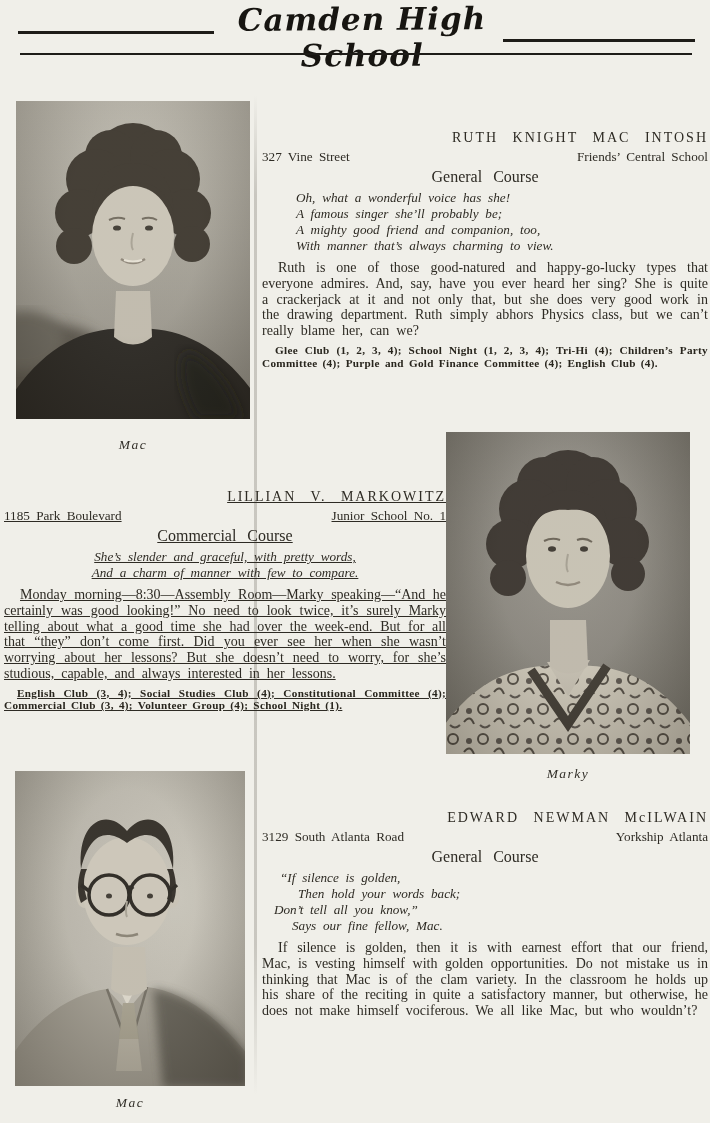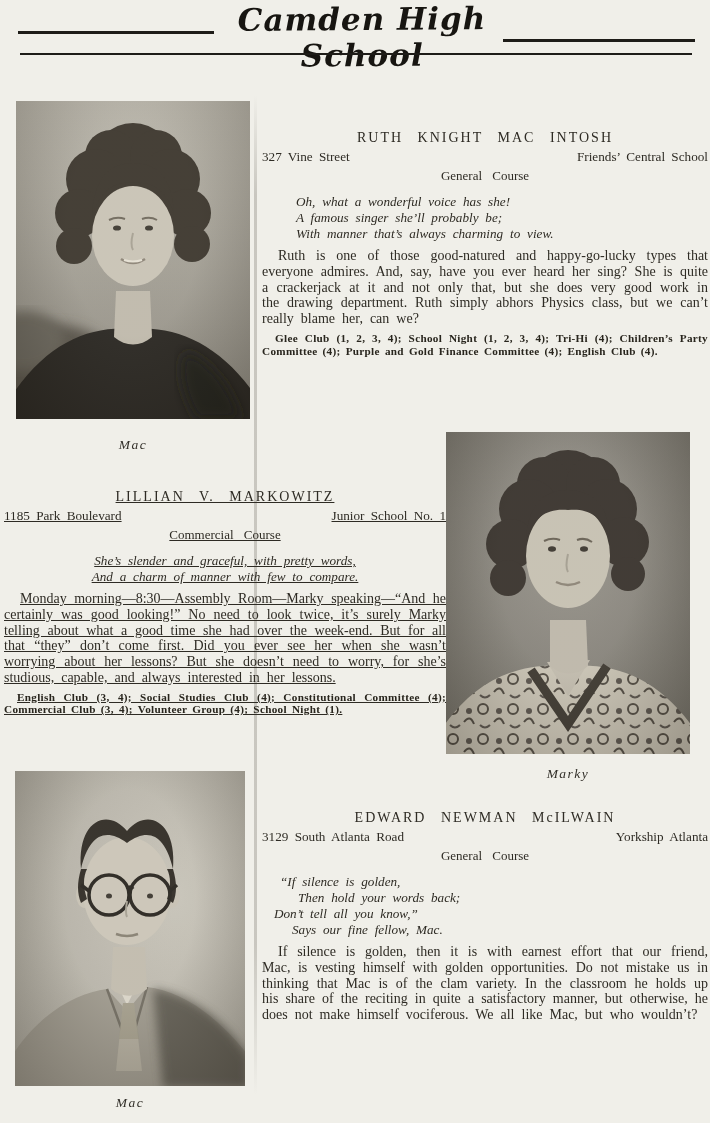--- a/index.html
+++ b/index.html
@@ -26,24 +26,24 @@
   .photo::after {
     content:""; position:absolute; inset:0;
     background:radial-gradient(ellipse at 50% 40%, rgba(255,255,250,.06) 40%, rgba(45,40,32,.28) 100%);
   }
   .caption {
     position:absolute; text-align:center; font-style:italic;
     font-size:13.5px; letter-spacing:1.5px; color:#33302a;
   }
   
   .entry { position:absolute; }
-  .s-name  { text-align:center; font-size:14px; letter-spacing:2px; word-spacing:9px; white-space:nowrap; }
+  .s-name  { text-align:right; font-size:14px; letter-spacing:2px; word-spacing:9px; white-space:nowrap; }
   .s-addr  { display:flex; justify-content:space-between; font-size:13.2px; word-spacing:3px; margin-top:3px;gap:20px; }
-  .s-course{ text-align:center; font-size:13px; word-spacing:7px; margin-top:3px; }
-  .verse   { font-style:italic; font-size:13.2px; line-height:16px; word-spacing:3.5px; margin-top:10px; }
+  .s-course{ text-align:center; font-size:16px; word-spacing:7px; margin-top:3px; }
+  .verse   { font-style:italic; font-size:13.2px; line-height:16px; word-spacing:3.5px; margin-top:4px; }
   .verse.indented { padding-left:34px; }
   .verse.centered { text-align:center; }
   .v-i0{padding-left:18px;} .v-i1{padding-left:36px;} .v-i2{padding-left:12px;} .v-i3{padding-left:30px;}
   .bio {
     font-size:14px; line-height:15.8px; margin:6px 0 0 0;
     text-align:justify; text-indent:16px; word-spacing:3.5px;
   }
   .acts {
     font-size:11.2px; line-height:12.6px; font-weight:bold; margin:5px 0 0 0;
     text-align:justify; text-indent:13px; letter-spacing:.3px; word-spacing:2px; color:#28251d;
@@ -106,20 +106,21 @@
   <div class="entry" style="left:262px; top:130px; width:446px;">
     <div class="s-name">RUTH KNIGHT MAC INTOSH</div>
     <div class="s-addr">
       <span>327 Vine Street</span>
       <span>Friends’ Central School</span>
     </div>
     <div class="s-course">General Course</div>
     <div class="verse indented">
       <div>Oh, what a wonderful voice has she!</div>
       <div>A famous singer she’ll probably be;</div>
+      <div>A mighty good friend and companion, too,</div>
       <div>With manner that’s always charming to view.</div>
     </div>
     <p class="bio">Ruth is one of those good-natured and happy-go-lucky types that everyone admires.  And, say, have you ever heard her sing?  She is quite a crackerjack at it and not only that, but she does very good work in the drawing department.  Ruth simply abhors Physics class, but we can’t really blame her, can we?</p>
     <p class="acts">Glee Club (1, 2, 3, 4); School Night (1, 2, 3, 4); Tri-Hi (4); Children’s Party Committee (4); Purple and Gold Finance Committee (4); English Club (4).</p>
   </div>
 
   <div class="entry" style="left:4px; top:489px; width:442px;text-decoration:underline;">
     <div class="s-name">LILLIAN V. MARKOWITZ</div>
     <div class="s-addr">
       <span>1185 Park Boulevard</span>

